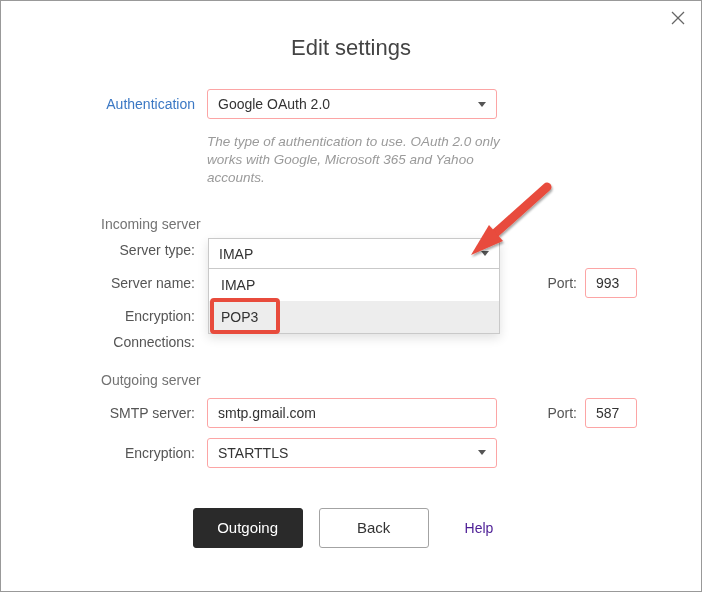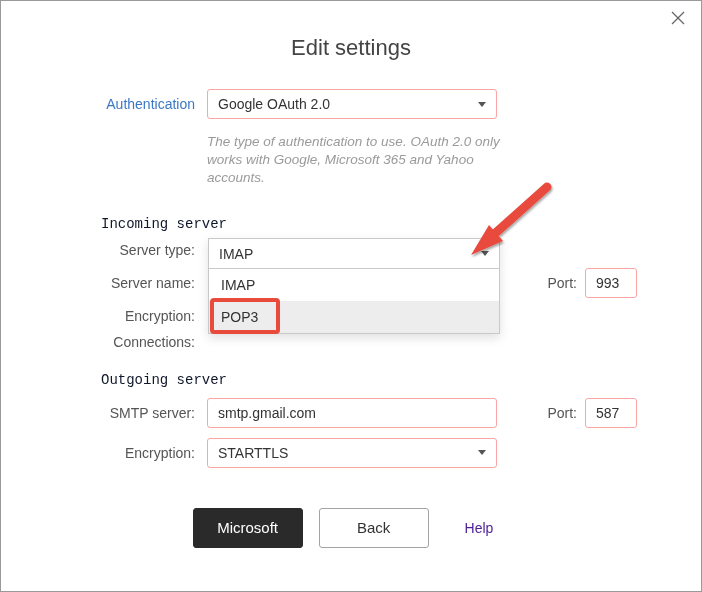--- a/index.html
+++ b/index.html
@@ -91,24 +91,23 @@
   }
   .helper {
     color: #9a9a9a;
     font-style: italic;
     font-size: 13.5px;
     line-height: 1.35;
     margin: 4px 0 18px 0;
     width: 300px;
   }
   .section-label {
-    color: #0f172a;
+    color: #737373;
     font-size: 14px;
     margin: 6px 0 10px 0;
-    font-family: Liberation Mono, monospace;
   }
   .buttons {
     display: flex;
     align-items: center;
     justify-content: center;
     gap: 16px;
     margin-top: 40px;
   }
   .btn {
     height: 40px;
@@ -264,21 +263,21 @@
       <div class="label-col">Encryption:</div>
       <div class="field-col">
         <div class="select wide">
           <span class="selected-text">STARTTLS</span>
           <span class="caret"></span>
         </div>
       </div>
     </div>
 
     <div class="buttons">
-      <button class="btn btn-primary">Microsoft</button>
+      <button class="btn btn-primary">Outgoing</button>
       <button class="btn btn-secondary">Back</button>
       <span class="help-link">Help</span>
     </div>
 
   </div>
 
   <div class="dropdown">
     <div class="dropdown-header">
       <span>IMAP</span>
       <span class="caret"></span>

